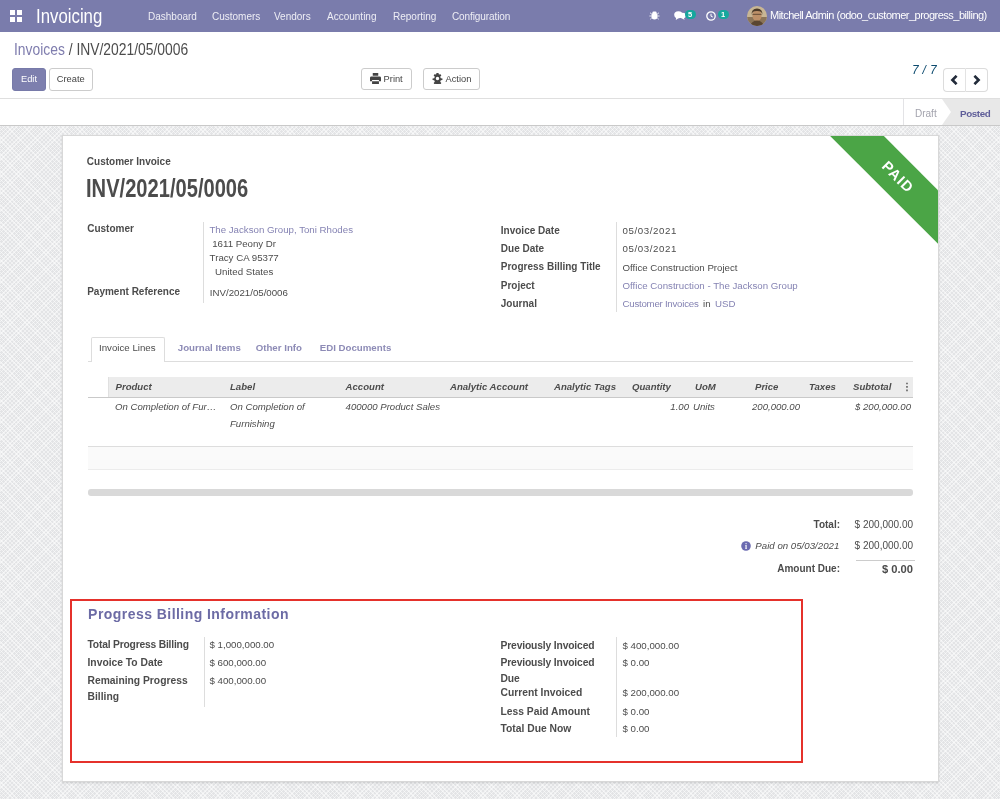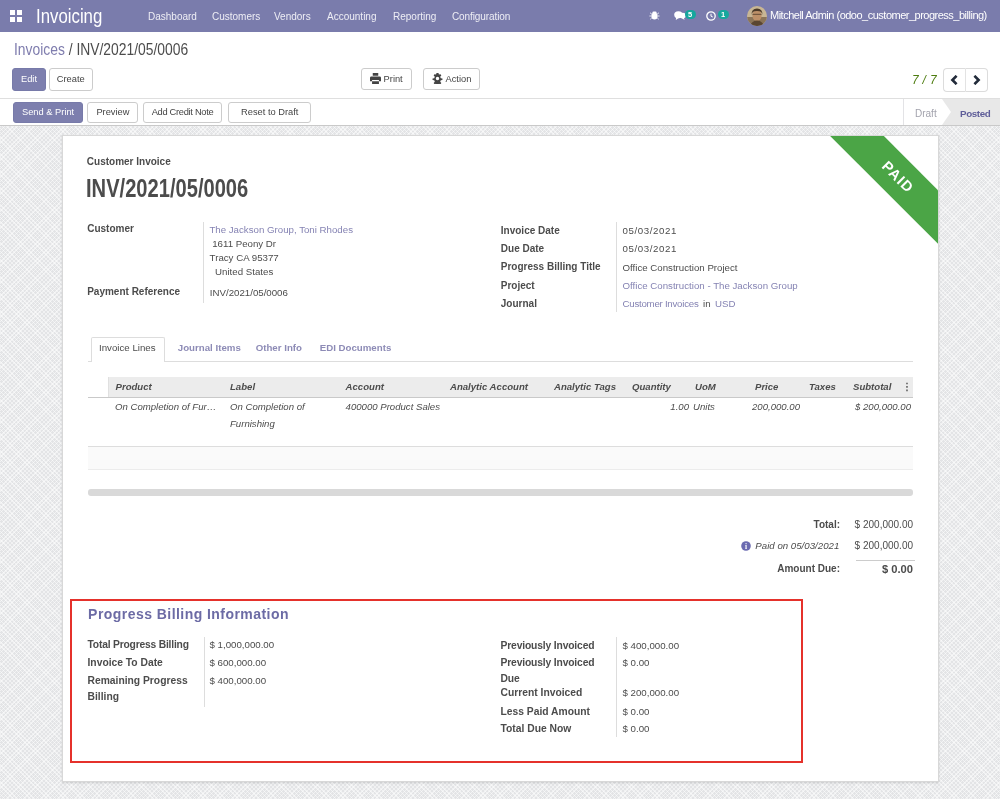--- a/index.html
+++ b/index.html
@@ -21,21 +21,21 @@
 
 .cp { position:absolute; left:0; top:32px; width:1000px; height:67px; background:#fff; border-bottom:1px solid #dfdfdf; }
 .breadcrumb { position:absolute; left:14px; top:8px; font-size:17px; color:#4c4c4c; white-space:nowrap; }
 .breadcrumb a { color:#7f7dae; text-decoration:none; }
 .btn { display:inline-block; vertical-align:top; border-radius:3px; font-size:9.3px; height:23px; line-height:21px; padding:0 8px; border:1px solid transparent; white-space:nowrap; }
 .btn-primary { background:#7d7fae; border-color:#777aa9; color:#fff; }
 .btn-default { background:#fff; border-color:#ccc; color:#444; }
 .cp-buttons { position:absolute; left:12px; top:36px; }
 .cp-mid { position:absolute; left:361px; top:36px; }
 .cp-mid .btn { height:22px; line-height:20px; }
-.pager-txt { position:absolute; left:912px; top:41px; font-size:12px; font-style:italic; color:#4d7c0f; letter-spacing:0.3px; }
+.pager-txt { position:absolute; left:912px; top:31px; font-size:12px; font-style:italic; color:#0c4a6e; letter-spacing:0.3px; }
 .pager-btns { position:absolute; left:943px; top:36px; }
 .pbtn { display:inline-block; width:22.5px; height:24px; border:1px solid #dcdcdc; background:#fff; vertical-align:top; position:relative; }
 .pbtn:first-child { border-radius:4px 0 0 4px; border-right:1px solid #e3e3e3; }
 .pbtn:last-child { border-radius:0 4px 4px 0; border-left:none; }
 
 
 .statusbar { position:absolute; left:0; top:99px; width:1000px; height:27px; background:#fff; border-bottom:1px solid #c9c9c9; }
 .sb-buttons { position:absolute; left:13px; top:3px; }
 .sb-buttons .btn { height:21px; line-height:19px; font-size:9.3px; }
 
@@ -138,26 +138,20 @@
     <div class="pager-btns">
       <span class="pbtn"><svg width="8" height="10" viewBox="0 0 8 10" style="position:absolute;left:6px;top:6px">
             <path d="M6.6 0.8 L2.4 5 L6.6 9.2" stroke="#222b3a" stroke-width="2.6" fill="none"></path>
           </svg></span><span class="pbtn"><svg width="8" height="10" viewBox="0 0 8 10" style="position:absolute;left:7px;top:6px">
             <path d="M1.4 0.8 L5.6 5 L1.4 9.2" stroke="#222b3a" stroke-width="2.6" fill="none"></path>
           </svg></span>
     </div>
   </div>
 
   <div class="statusbar">
-    <div class="sb-buttons">
-      <span class="btn btn-primary">Send &amp; Print</span>
-      <span class="btn btn-default" style="margin-left:1.5px">Preview</span>
-      <span class="btn btn-default" style="margin-left:1.5px;letter-spacing:-0.3px">Add Credit Note</span>
-      <span class="btn btn-default" style="margin-left:3px;padding:0 12px">Reset to Draft</span>
-    </div>
     <div class="abs" style="left:903px;top:0;width:1px;height:26px;background:#e3e3e6"></div>
     <div class="abs" style="left:915px;top:2px;height:26px;line-height:26px;font-size:10px;color:#a3a3ad;">Draft</div>
     <div class="abs" style="left:942px;top:0;width:58px;height:26px;background:#e8e8e8;"></div>
     <div class="abs" style="left:942px;top:0;width:0;height:0;border-left:9px solid #fff;border-top:13px solid transparent;border-bottom:13px solid transparent;"></div>
     <div class="abs" style="left:960px;top:2px;height:26px;line-height:26px;font-size:9.8px;font-weight:bold;letter-spacing:-0.4px;color:#5f5e99;">Posted</div>
   </div>
 
   <div class="content">
     <div class="sheet">
       <div class="ribbon">PAID</div>

